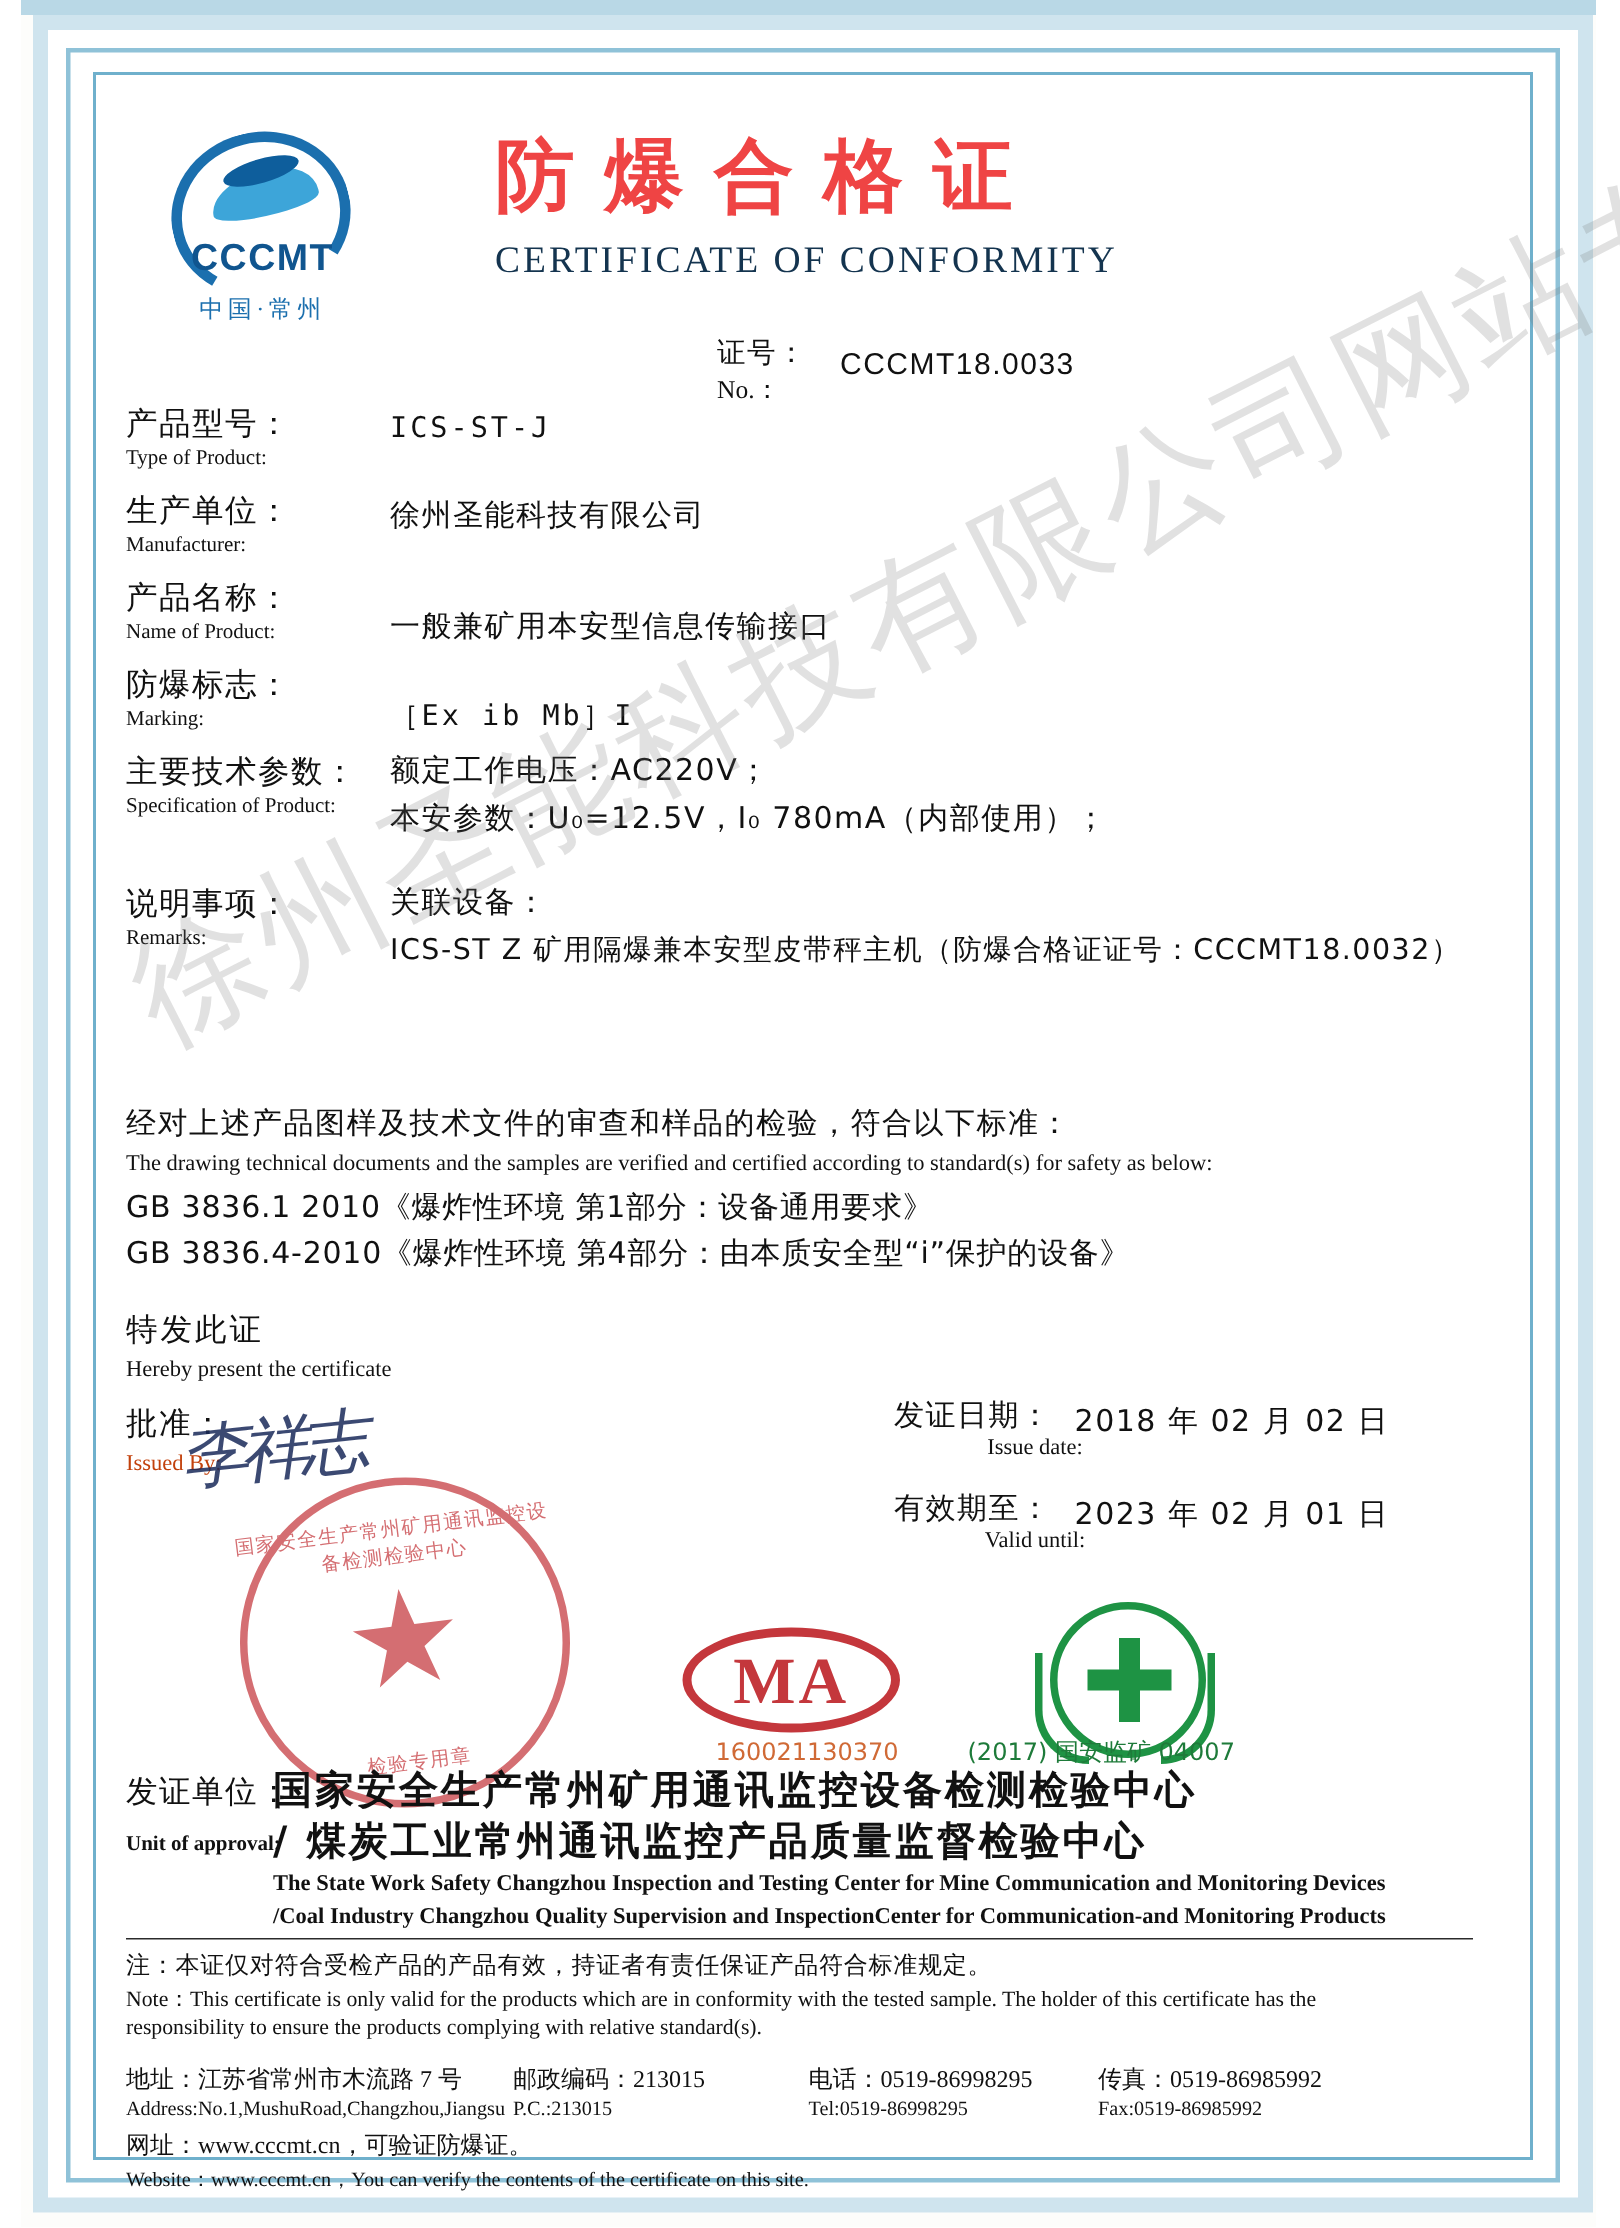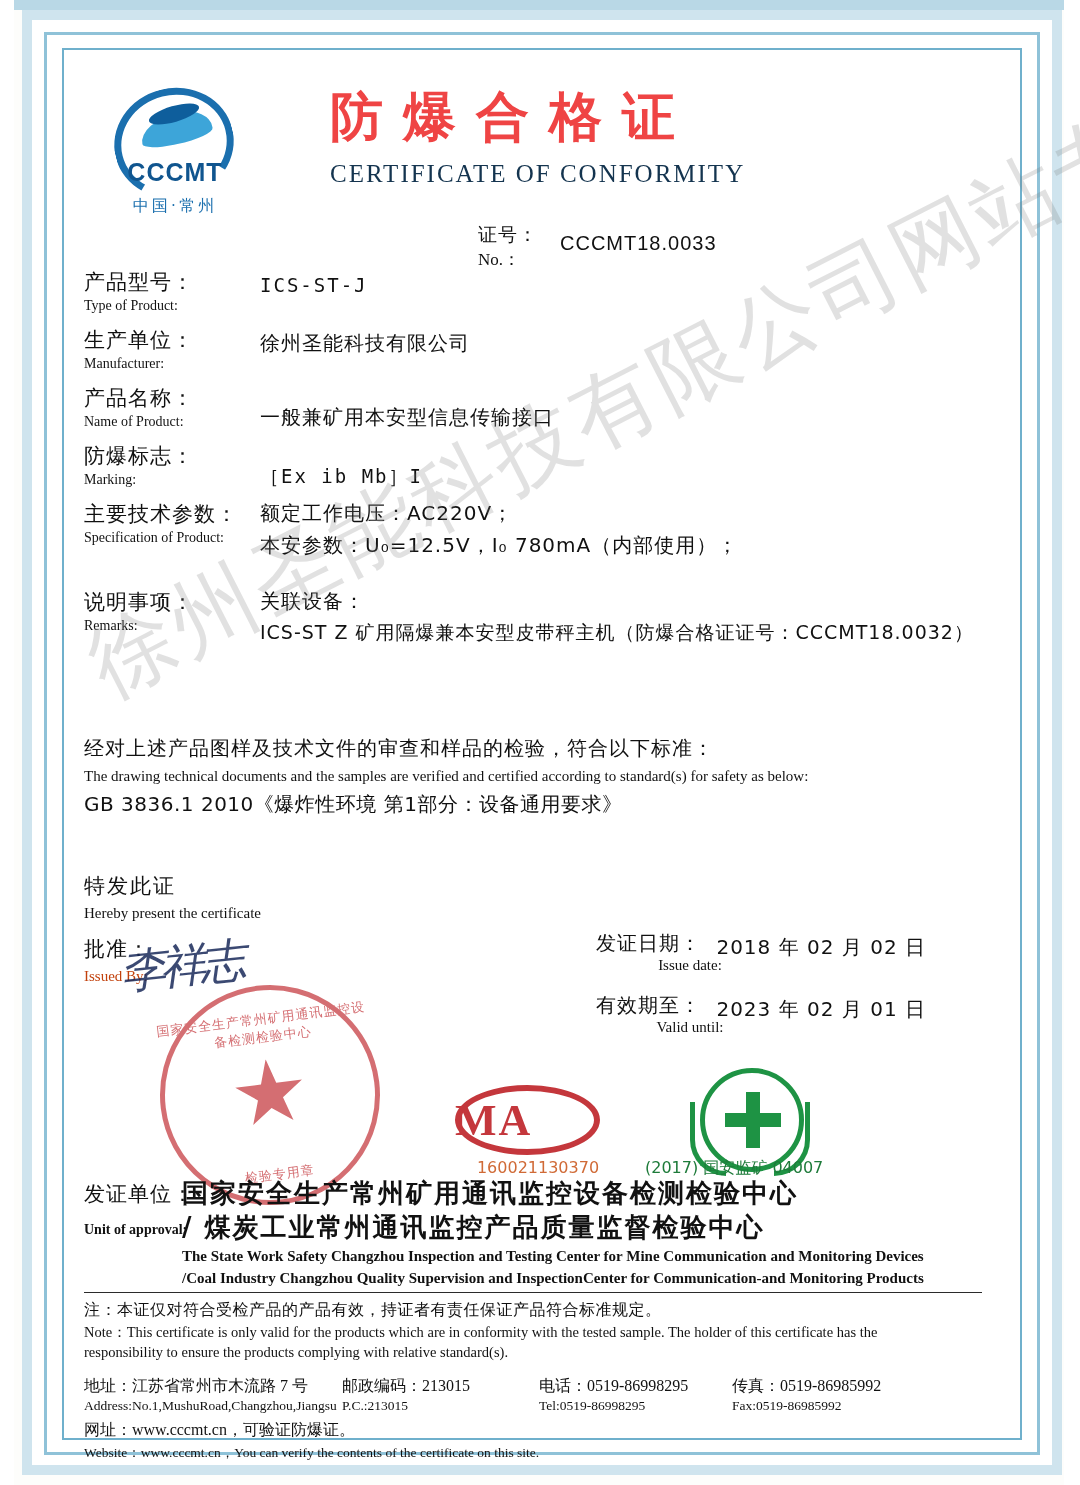--- a/index.html
+++ b/index.html
@@ -155,21 +155,21 @@
   }
 
   .ma {
     position:absolute; left:455px; top:1085px; width:145px; height:70px;
   }
   .ma .oval {
     position:absolute; left:0; top:0; width:145px; height:70px;
     border:6px solid #c4373c; border-radius:50%;
   }
   .ma .letters {
-    position:absolute; left:0; top:10px; width:145px; 
+    position:absolute; left:0; top:10px; width:145px; text-align:center;
     font-family:"Liberation Serif", serif; font-weight:bold; font-size:44px;
     color:#c4373c; letter-spacing:2px;
   }
   .ma-num {
     position:absolute; left:448px; top:1158px; width:180px; text-align:center;
     font-size:16px; color:#d06a36; font-family:"DejaVu Sans", sans-serif;
   }
 
   .greenstamp {
     position:absolute; left:690px; top:1062px; width:120px; height:120px;
@@ -310,20 +310,21 @@
       <div class="val" style="top:0">关联设备：</div>
       <div class="val" style="top:32px; font-size:19px">ICS-ST Z 矿用隔爆兼本安型皮带秤主机（防爆合格证证号：CCCMT18.0032）</div>
     </div>
 
   </div>
 
   <div class="std">
     <div class="cn">经对上述产品图样及技术文件的审查和样品的检验，符合以下标准：</div>
     <div class="en">The drawing technical documents and the samples are verified and certified according to standard(s) for safety as below:</div>
     <div class="s1">GB 3836.1 2010《爆炸性环境  第1部分：设备通用要求》</div>
+    <div class="s2">GB 3836.4-2010《爆炸性环境  第4部分：由本质安全型“i”保护的设备》</div>
   </div>
 
   <div class="hereby-cn">特发此证</div>
   <div class="hereby-en">Hereby present the certificate</div>
 
   <div class="issuedby-cn">批准：</div>
   <div class="issuedby-en">Issued By:</div>
   <div class="sig">李祥志</div>
 
   <div class="dates">

